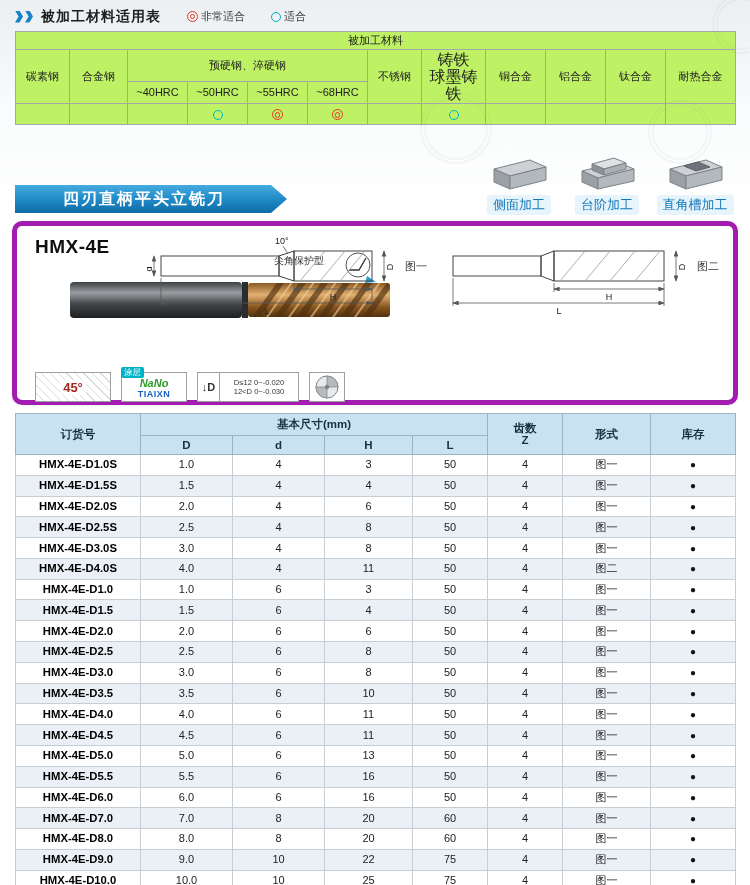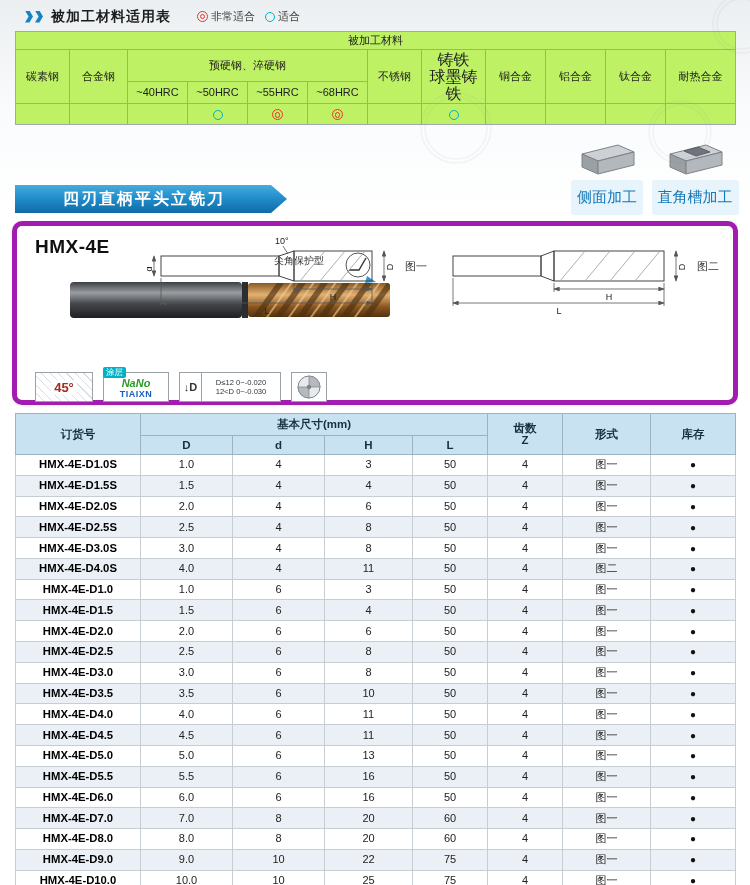--- a/index.html
+++ b/index.html
@@ -6,26 +6,26 @@
   html,body{width:750px;background:#fff}
   body{
     height:885px;position:relative;overflow:hidden;
     font-family:"Liberation Sans","DejaVu Sans",sans-serif;
     background:linear-gradient(180deg,#eceff1 0,#f9fbfc 110px,#ffffff 210px);
   }
   
   .wm{position:absolute;border:6px double #8a9096;border-radius:50%;opacity:.07;pointer-events:none}
 
   
-  .topbar{display:flex;align-items:center;height:28px;padding:5px 25px 0}
+  .topbar{display:flex;align-items:center;height:28px;padding:5px 15px 0}
   .chevrons{display:inline-flex;margin-right:6px}
   .chevrons i{display:block;width:8px;height:12px;background:#1583c5;margin-right:2px;
     clip-path:polygon(0 0,55% 0,100% 50%,55% 100%,0 100%,45% 50%)}
   .sec-title{font-size:14px;font-weight:bold;color:#1d1d1d;letter-spacing:1px}
-  .legend{display:flex;align-items:center;margin-left:26px;gap:10px}
+  .legend{display:flex;align-items:center;margin-left:26px;gap:26px}
   .legend .li{display:flex;align-items:center;gap:3px;font-size:11px;color:#3a3a3a}
   .mk-double{width:11px;height:11px;border:1.5px solid #e8362c;border-radius:50%;position:relative;display:inline-block}
   .mk-double::after{content:"";position:absolute;inset:1.8px;border:1.3px solid #e8362c;border-radius:50%}
   .mk-single{width:10px;height:10px;border:1.6px solid #00b2c8;border-radius:50%;display:inline-block}
 
   
   table.materials{border-collapse:collapse;width:720px;margin:3px 15px 0;table-layout:fixed;background:#bef264}
   .materials td{border:1px solid #9fa8ae;font-size:11px;color:#222;text-align:center;vertical-align:middle;padding:1px}
   .materials .r1 td{height:18px}
   .materials .r2 td{height:27px}
@@ -37,34 +37,34 @@
   
   .banner-row{display:flex;justify-content:space-between;align-items:flex-end;margin:30px 15px 0;height:60px}
   .banner{
     width:272px;height:28px;align-self:flex-end;margin-bottom:2px;
     background:linear-gradient(180deg,#45abdf 0%,#1e88c6 55%,#0f6ba6 100%);
     clip-path:polygon(0 0,calc(100% - 16px) 0,100% 50%,calc(100% - 16px) 100%,0 100%);
     display:flex;align-items:center;justify-content:center;
     color:#fff;font-size:16px;font-weight:bold;letter-spacing:2px;padding-right:14px}
   .mach-icons{display:flex;gap:12px;margin-right:2px}
   .mach-item{width:76px;display:flex;flex-direction:column;align-items:center}
-  .mach-label{font-size:15px;color:#1478b8;background:#e8f4fb;border-radius:3px;padding:8px 6px;margin-top:2px;white-space:nowrap}
+  .mach-label{font-size:13px;color:#1478b8;background:#e8f4fb;border-radius:3px;padding:1px 6px;margin-top:2px;white-space:nowrap}
 
   
   .card{position:relative;margin:6px 12px 0;height:184px;background:#fff;
     border:5px solid #a21caf;border-radius:10px;box-shadow:0 1px 3px rgba(0,0,0,.06)}
   .model{position:absolute;left:18px;top:10px;font-size:19px;font-weight:bold;color:#101010;letter-spacing:.5px}
   .photo{position:absolute;left:45px;top:26px}
   .figs{position:absolute;right:6px;top:4px}
   .features{position:absolute;left:18px;top:124px;display:flex;gap:34px}
   .feat{display:flex;align-items:center;font-size:12px;color:#0a93ae;font-weight:bold}
   .feat .bullet{width:7px;height:7px;border-radius:50%;background:#1583c5;margin-right:5px;display:inline-block}
   .iconstrip{position:absolute;left:18px;top:146px;display:flex;gap:10px;align-items:stretch;height:30px}
   .ibox{border:1px solid #9aa2a8;background:#fff;display:flex;align-items:center;justify-content:center;position:relative}
-  .ibox.helix{width:58px;background:repeating-linear-gradient(45deg,#fff 0,#fff 5px,#d9dde0 5px,#d9dde0 6px)}
+  .ibox.helix{width:76px;background:repeating-linear-gradient(45deg,#fff 0,#fff 5px,#d9dde0 5px,#d9dde0 6px)}
   .ibox.helix span{font-size:13px;font-weight:bold;color:#a42b1e;background:rgba(255,255,255,.75);padding:0 3px;border-radius:2px}
   .ibox.coat{width:66px;flex-direction:column;justify-content:center;line-height:11px}
   .coat-tag{position:absolute;left:-1px;top:-6px;background:#00b2c8;color:#fff;font-size:8.5px;padding:0 3px;border-radius:2px}
   .coat-l1{font-size:11px;font-weight:bold;font-style:italic;color:#2a9a28;margin-top:3px}
   .coat-l2{font-size:9px;font-weight:bold;color:#1560c0;letter-spacing:.5px}
   .ibox.tol{width:102px;padding:0}
   .tol-sym{width:22px;height:100%;display:flex;align-items:center;justify-content:center;border-right:1px solid #9aa2a8;font-size:11px;font-weight:bold;color:#333}
   .tol-lines{flex:1;display:flex;flex-direction:column;justify-content:center;align-items:center}
   .tol-lines div{font-size:7.6px;color:#333;line-height:9.5px;white-space:nowrap}
   .ibox.flute{width:36px}
@@ -162,20 +162,31 @@
     <span>四刃直柄平头立铣刀</span>
   </div>
   <div class="mach-icons">
     <div class="mach-item">
       <svg width="62" height="38" viewBox="0 0 62 38">
         <polygon points="6,14 42,5 58,12 22,21" fill="#cdd1d5" stroke="#7d8287" stroke-width="1"></polygon>
         <polygon points="6,14 22,21 22,34 6,27" fill="#9ba0a5" stroke="#7d8287" stroke-width="1"></polygon>
         <polygon points="22,21 58,12 58,25 22,34" fill="#b3b8bc" stroke="#7d8287" stroke-width="1"></polygon>
       </svg>
       <span class="mach-label">侧面加工</span>
+    </div>
+    <div class="mach-item">
+      <svg width="62" height="38" viewBox="0 0 62 38">
+        <polygon points="6,16 42,7 58,14 22,23" fill="#cdd1d5" stroke="#7d8287" stroke-width="1"></polygon>
+        <polygon points="6,16 22,23 22,34 6,27" fill="#9ba0a5" stroke="#7d8287" stroke-width="1"></polygon>
+        <polygon points="22,23 58,14 58,26 22,34" fill="#b3b8bc" stroke="#7d8287" stroke-width="1"></polygon>
+        <polygon points="16,9 38,3 50,8 28,14" fill="#dde1e4" stroke="#7d8287" stroke-width="1"></polygon>
+        <polygon points="16,9 28,14 28,20 16,15" fill="#8d9297" stroke="#7d8287" stroke-width="1"></polygon>
+        <polygon points="28,14 50,8 50,14 28,20" fill="#aab0b4" stroke="#7d8287" stroke-width="1"></polygon>
+      </svg>
+      <span class="mach-label">台阶加工</span>
     </div>
     <div class="mach-item">
       <svg width="62" height="38" viewBox="0 0 62 38">
         <polygon points="6,14 42,5 58,12 22,21" fill="#cdd1d5" stroke="#7d8287" stroke-width="1"></polygon>
         <polygon points="6,14 22,21 22,34 6,27" fill="#9ba0a5" stroke="#7d8287" stroke-width="1"></polygon>
         <polygon points="22,21 58,12 58,25 22,34" fill="#b3b8bc" stroke="#7d8287" stroke-width="1"></polygon>
         <polygon points="20,11 34,7 46,12 32,16" fill="#6f747a" stroke="#5b6066" stroke-width="1"></polygon>
       </svg>
       <span class="mach-label">直角槽加工</span>
     </div>

